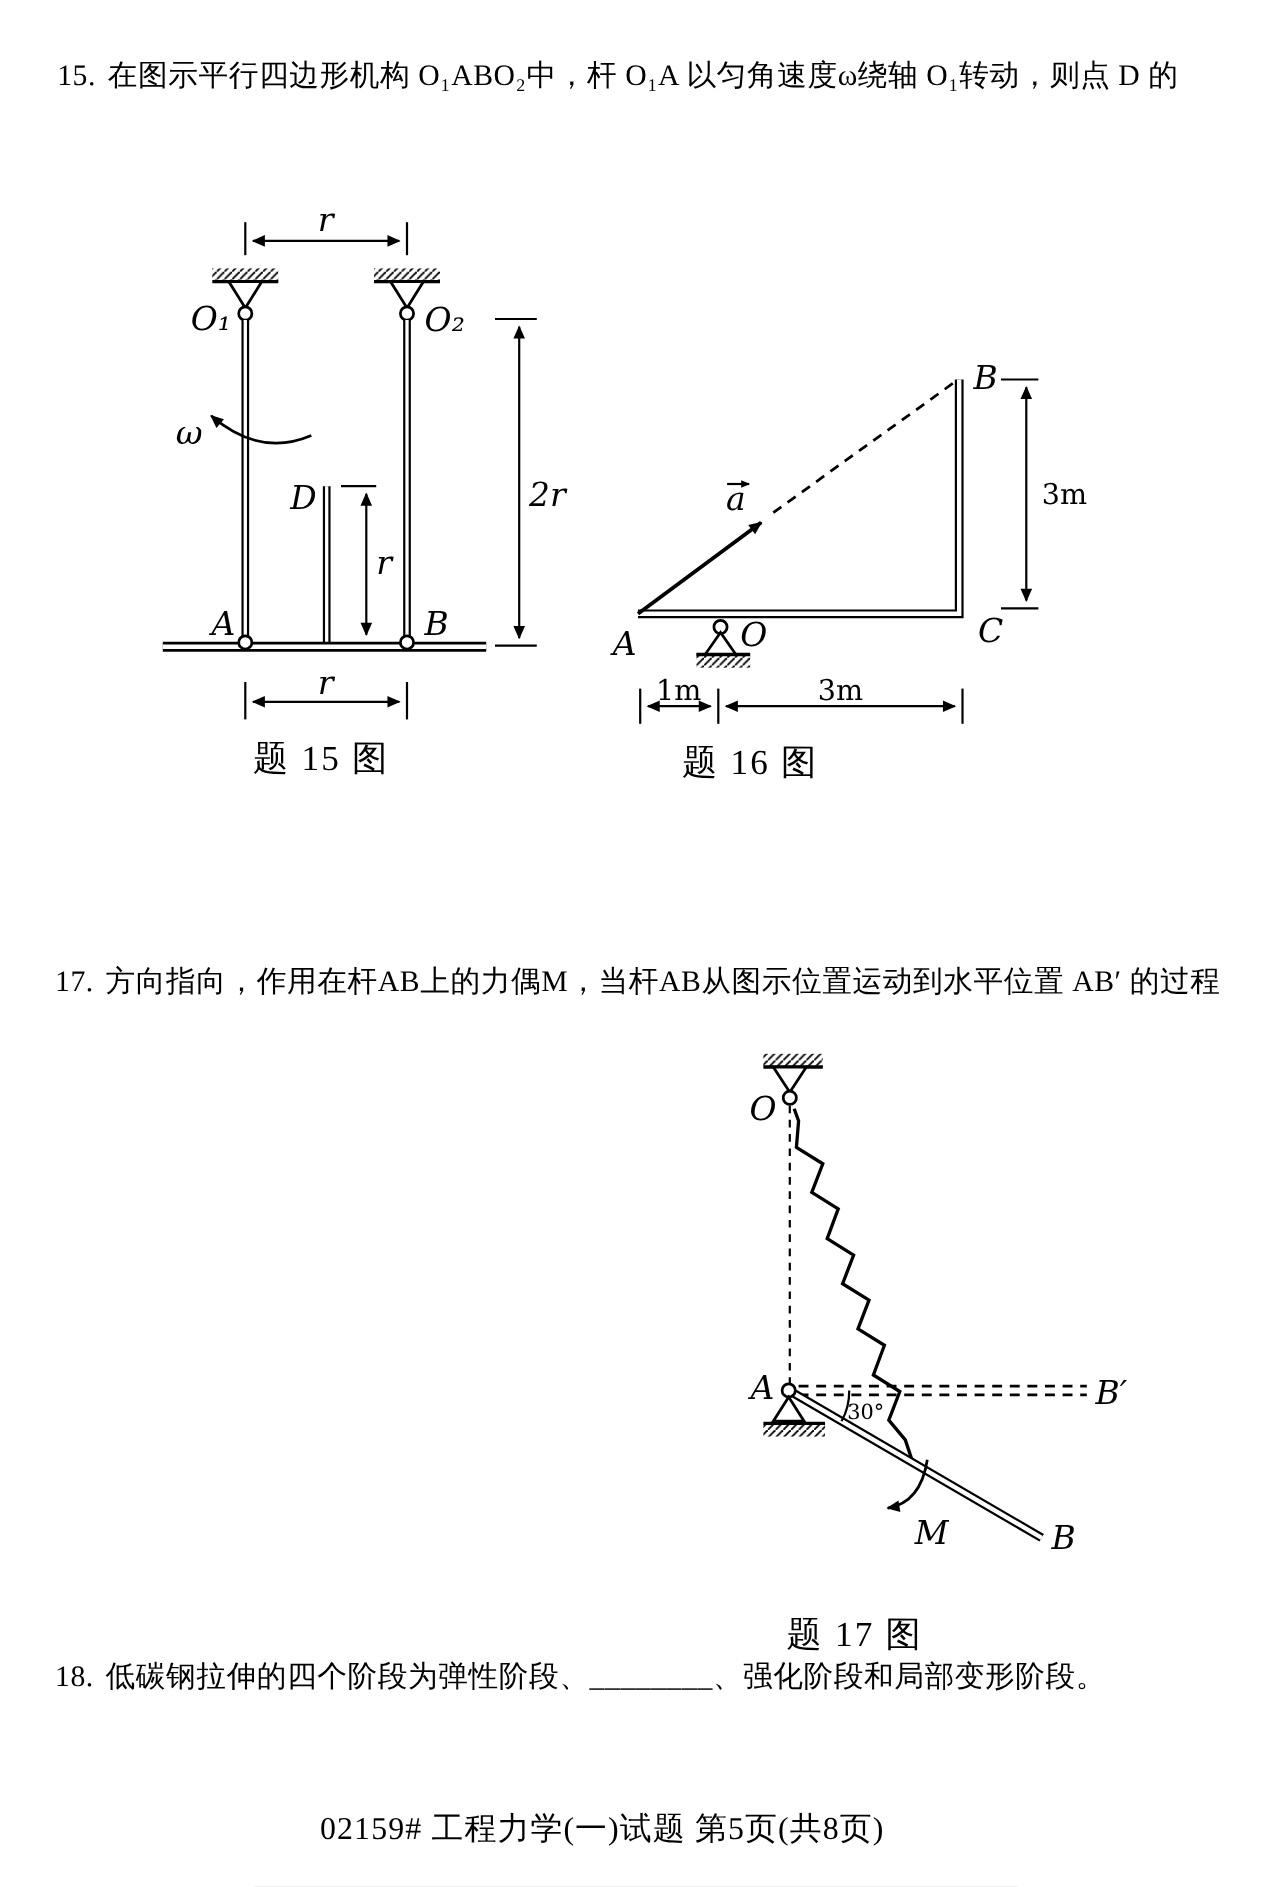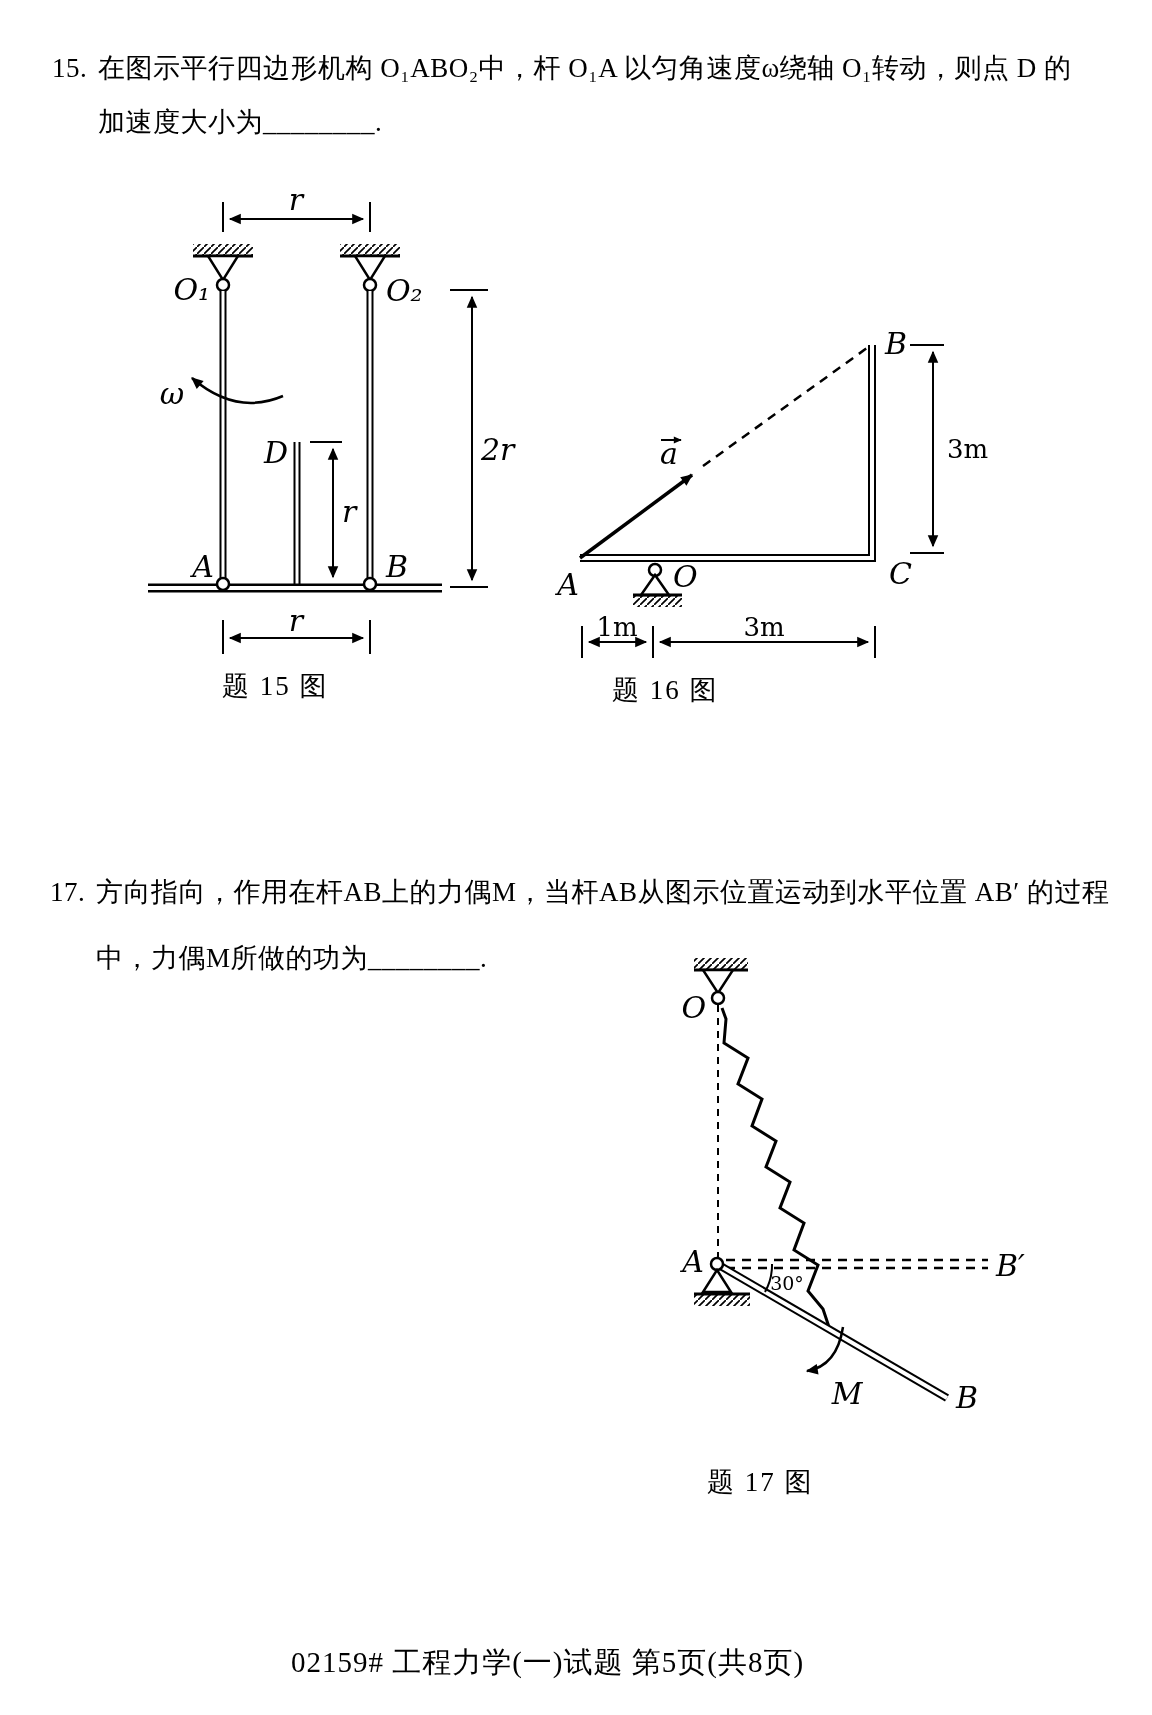--- a/index.html
+++ b/index.html
@@ -1,20 +1,20 @@
 <!DOCTYPE html>
 <html><head>
 <meta charset="utf-8">
 <style>
   html,body{margin:0;padding:0;background:#e8e8e8;}
   #page{position:relative;width:1152px;height:1715px;background:#ffffff;margin:0 auto;overflow:hidden;
         font-family:"Liberation Serif",serif;color:#000;}
   .q{position:absolute;font-size:27px;white-space:nowrap;letter-spacing:0.5px;}
   .qnum{display:inline-block;width:46px;}
-  .cap{position:absolute;font-size:27px;width:140px;letter-spacing:2px;}
+  .cap{position:absolute;font-size:32px;width:140px;text-align:center;letter-spacing:2px;}
   .footer{position:absolute;left:0;width:1095px;text-align:center;font-size:29px;letter-spacing:1px;}
   svg{position:absolute;overflow:visible;}
   svg text{font-family:"DejaVu Serif","Liberation Serif",serif;}
   .lbl{font-size:30px;font-style:italic;}
   .dim{font-size:26px;}
   .deg{font-size:19px;}
   .s2{stroke:#000;stroke-width:2;fill:none;}
   .s3{stroke:#000;stroke-width:3;fill:none;}
   .s25{stroke:#000;stroke-width:2.5;fill:none;}
   .s35{stroke:#000;stroke-width:3.5;fill:none;}
@@ -29,21 +29,20 @@
   .dashV{stroke:#000;stroke-width:2;stroke-dasharray:7 6;fill:none;}
 </style>
 </head>
 <body>
 
 <div id="page">
 
   <div class="q" style="left:52px;top:50px">
     <span class="qnum">15.</span><span>在图示平行四边形机构 O₁ABO₂中，杆 O₁A 以匀角速度ω绕轴 O₁转动，则点 D 的</span>
   </div>
-  <div class="q" style="left:98px;top:104px">加速度大小为________.</div>
 
   <svg style="left:120px;top:170px" width="420" height="500" viewBox="0 0 420 500">
     <defs>
       <marker id="arr" viewBox="0 0 10 10" refX="9" refY="5" markerUnits="userSpaceOnUse" markerWidth="15" markerHeight="12" orient="auto-start-reverse">
         <path d="M0,0.6 L10,5 L0,9.4 z" fill="#000"></path>
       </marker>
       <marker id="arrs" viewBox="0 0 10 10" refX="9" refY="5" markerUnits="userSpaceOnUse" markerWidth="9" markerHeight="8" orient="auto-start-reverse">
         <path d="M0,0.6 L10,5 L0,9.4 z" fill="#000"></path>
       </marker>
       <pattern id="hatch" width="7" height="7" patternUnits="userSpaceOnUse">
@@ -164,21 +163,20 @@
       <text x="117" y="346" text-anchor="middle" class="dim">1m</text>
       <text x="264" y="346" text-anchor="middle" class="dim">3m</text>
     </g>
   </svg>
   <div class="cap" style="left:612px;top:672px">题 16 图</div>
 
 
   <div class="q" style="left:50px;top:874px">
     <span class="qnum">17.</span><span>方向指向，作用在杆AB上的力偶M，当杆AB从图示位置运动到水平位置 AB′ 的过程</span>
   </div>
-  <div class="q" style="left:96px;top:940px">中，力偶M所做的功为________.</div>
 
   <svg style="left:600px;top:950px" width="430" height="470" viewBox="0 0 430 470">
 
     <g>
       <rect x="94" y="8" width="54" height="12" fill="url(#hatch)"></rect>
       <line x1="94" y1="20" x2="148" y2="20" class="s3"></line>
       <polygon points="103,20 133,20 118,43" class="tri"></polygon>
       <circle cx="118" cy="48" r="6" class="pin"></circle>
     </g>
     <text x="106" y="68" text-anchor="end" class="lbl">O</text>
@@ -208,16 +206,19 @@
 
     <path d="M172,314 A55,55 0 0 1 165,342" class="s2"></path>
     <text x="187" y="340" text-anchor="middle" class="deg">30°</text>
 
     <path d="M243,377 Q237,416 207,421" class="s25" marker-end="url(#arr)"></path>
     <text x="247" y="454" text-anchor="middle" class="lbl">M</text>
     <text x="356" y="458" text-anchor="start" class="lbl">B</text>
   </svg>
   <div class="cap" style="left:707px;top:1464px">题 17 图</div>
 
+  <div class="q" style="left:50px;top:1506px">
+    <span class="qnum">18.</span><span>低碳钢拉伸的四个阶段为弹性阶段、________、强化阶段和局部变形阶段。</span>
+  </div>
 
   <div class="footer" style="top:1643px">02159# 工程力学(一)试题 第5页(共8页)</div>
 
 </div>
 
 </body></html>

